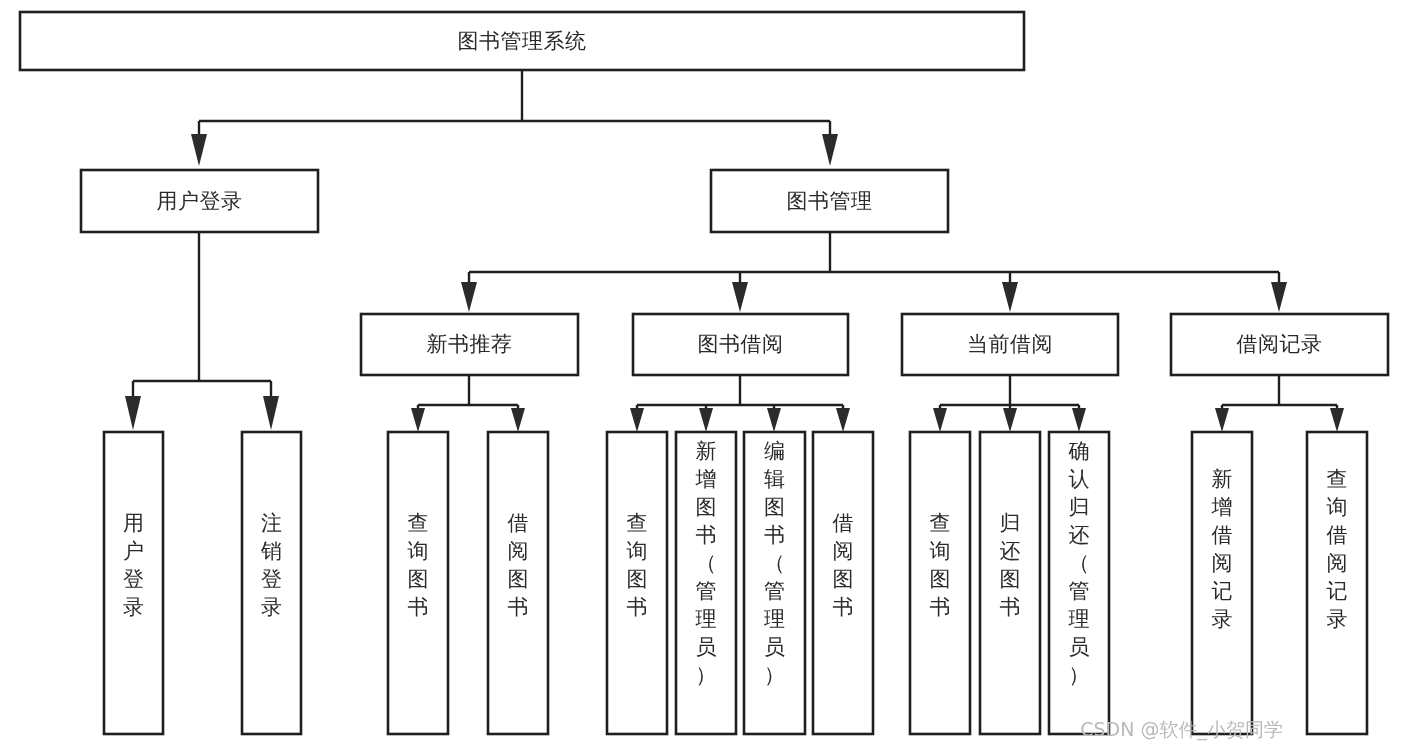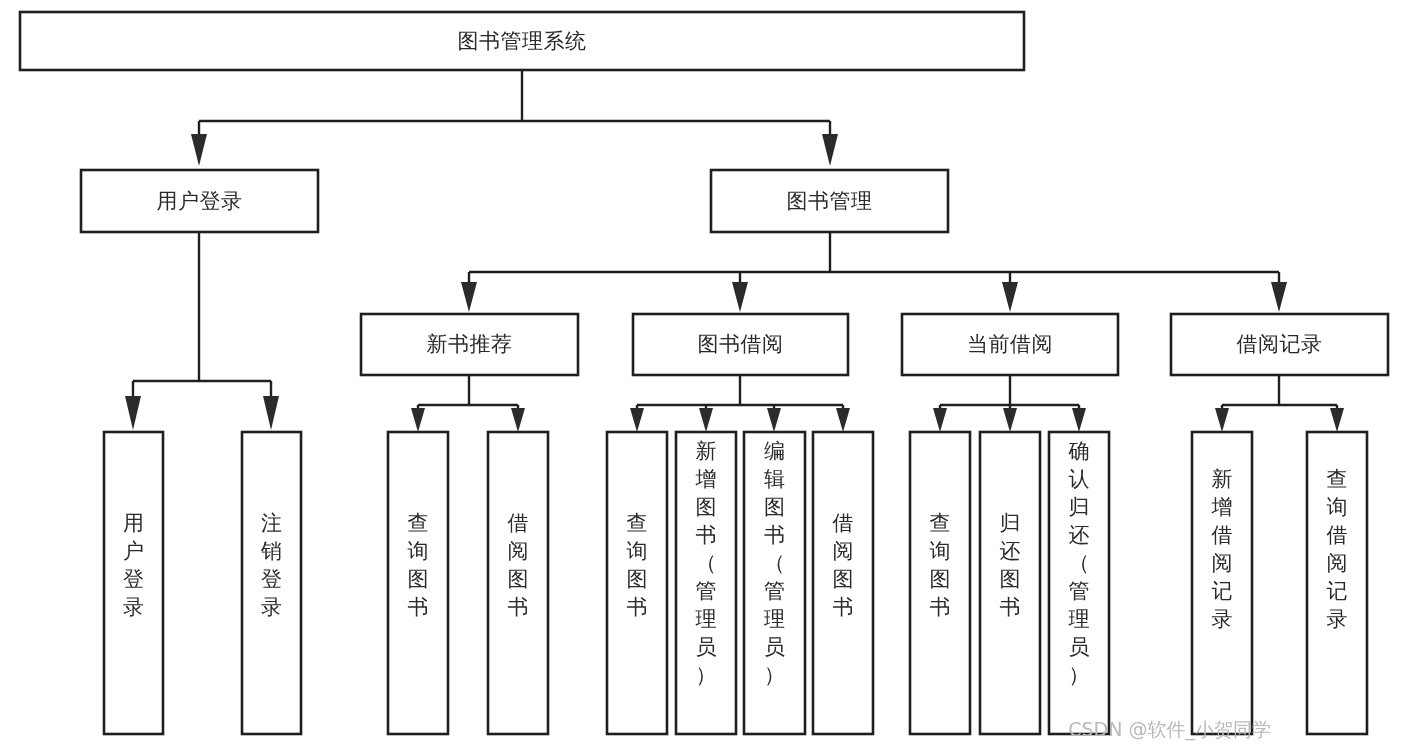--- a/index.html
+++ b/index.html
@@ -52,21 +52,21 @@
   }
   .node-label-v {
     font-family: "DejaVu Sans", "Liberation Sans", sans-serif;
     font-size: 21px;
     fill: #2a2a2a;
     text-anchor: middle;
     letter-spacing: 0px;
   }
   .watermark {
     position: absolute;
-    right: 20px;
+    right: 8px;
     bottom: 4px;
     font-family: "DejaVu Sans", "Liberation Sans", sans-serif;
     font-size: 19px;
     color: #b9b9b9;
     white-space: nowrap;
     user-select: none;
   }
 </style>
 </head>
 <body>

